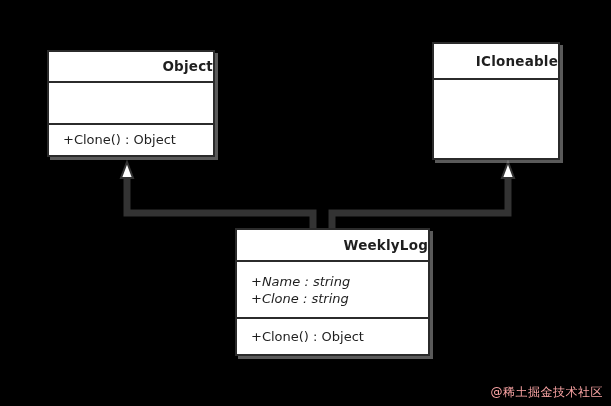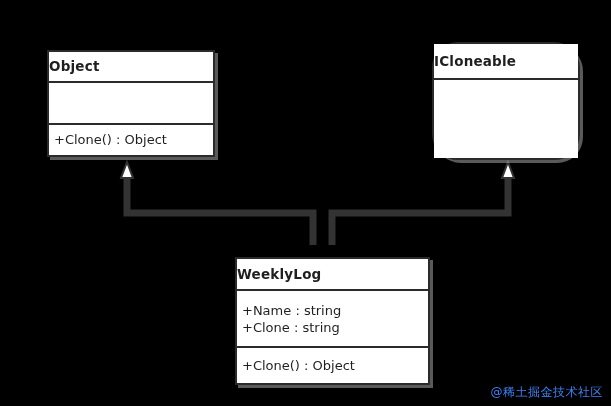--- a/index.html
+++ b/index.html
@@ -30,32 +30,32 @@
     box-sizing: border-box;
     background: #ffffff;
     overflow: hidden;
   }
   .compartment + .compartment {
     border-top: 2px solid #2b2b2b;
   }
   .title-compartment {
     display: flex;
     align-items: center;
-    justify-content: flex-start;
+    justify-content: flex-end;
   }
   .class-title {
     font-size: 13.5px;
     font-weight: bold;
     color: #1f1f1f;
     letter-spacing: 0.2px;
     text-align: center;
     white-space: nowrap;
   }
   .members {
-    padding: 5px 0 5px 5px;
+    padding: 5px 0 5px 14px;
     display: flex;
     flex-direction: column;
     justify-content: center;
   }
   .member-line {
     font-size: 13px;
     color: #1f1f1f;
     line-height: 17px;
     white-space: nowrap;
   }
@@ -72,21 +72,21 @@
     height: 406px;
     pointer-events: none;
   }
 
   
   .watermark {
     position: absolute;
     right: 8px;
     bottom: 5px;
     font-size: 12px;
-    color: #3b82f6;
+    color: #fca5a5;
     letter-spacing: 0.5px;
     white-space: nowrap;
     font-family: "DejaVu Sans", "Liberation Sans", sans-serif;
   }
 </style>
 </head>
 <body>
 
 <div id="canvas">
 
@@ -108,32 +108,32 @@
   <div class="uml-box" style="left:47px; top:50px; width:168px; height:107px;">
     <div class="compartment title-compartment" style="height:30px;">
       <span class="class-title">Object</span>
     </div>
     <div class="compartment empty-compartment" style="height:44px;"></div>
     <div class="compartment members" style="height:33px;">
       <div class="member-line">+Clone() : Object</div>
     </div>
   </div>
 
-  <div class="uml-box" style="left:432px; top:42px; width:148px; height:118px;border-radius:26px;">
+  <div class="uml-box" style="left:432px; top:42px; width:128px; height:118px;">
     <div class="compartment title-compartment" style="height:34px;">
       <span class="class-title">ICloneable</span>
     </div>
     <div class="compartment empty-compartment" style="flex:1;"></div>
   </div>
 
-  <div class="uml-box" style="left:235px; top:257px; width:195px; height:128px;">
+  <div class="uml-box" style="left:235px; top:228px; width:195px; height:128px;">
     <div class="compartment title-compartment" style="height:30px;">
       <span class="class-title">WeeklyLog</span>
     </div>
-    <div class="compartment members" style="height:57px;">
+    <div class="compartment members" style="height:57px;font-style:italic;">
       <div class="member-line">+Name : string</div>
       <div class="member-line">+Clone : string</div>
     </div>
     <div class="compartment members" style="flex:1;">
       <div class="member-line">+Clone() : Object</div>
     </div>
   </div>
 
   <div class="watermark">@稀土掘金技术社区</div>
 

